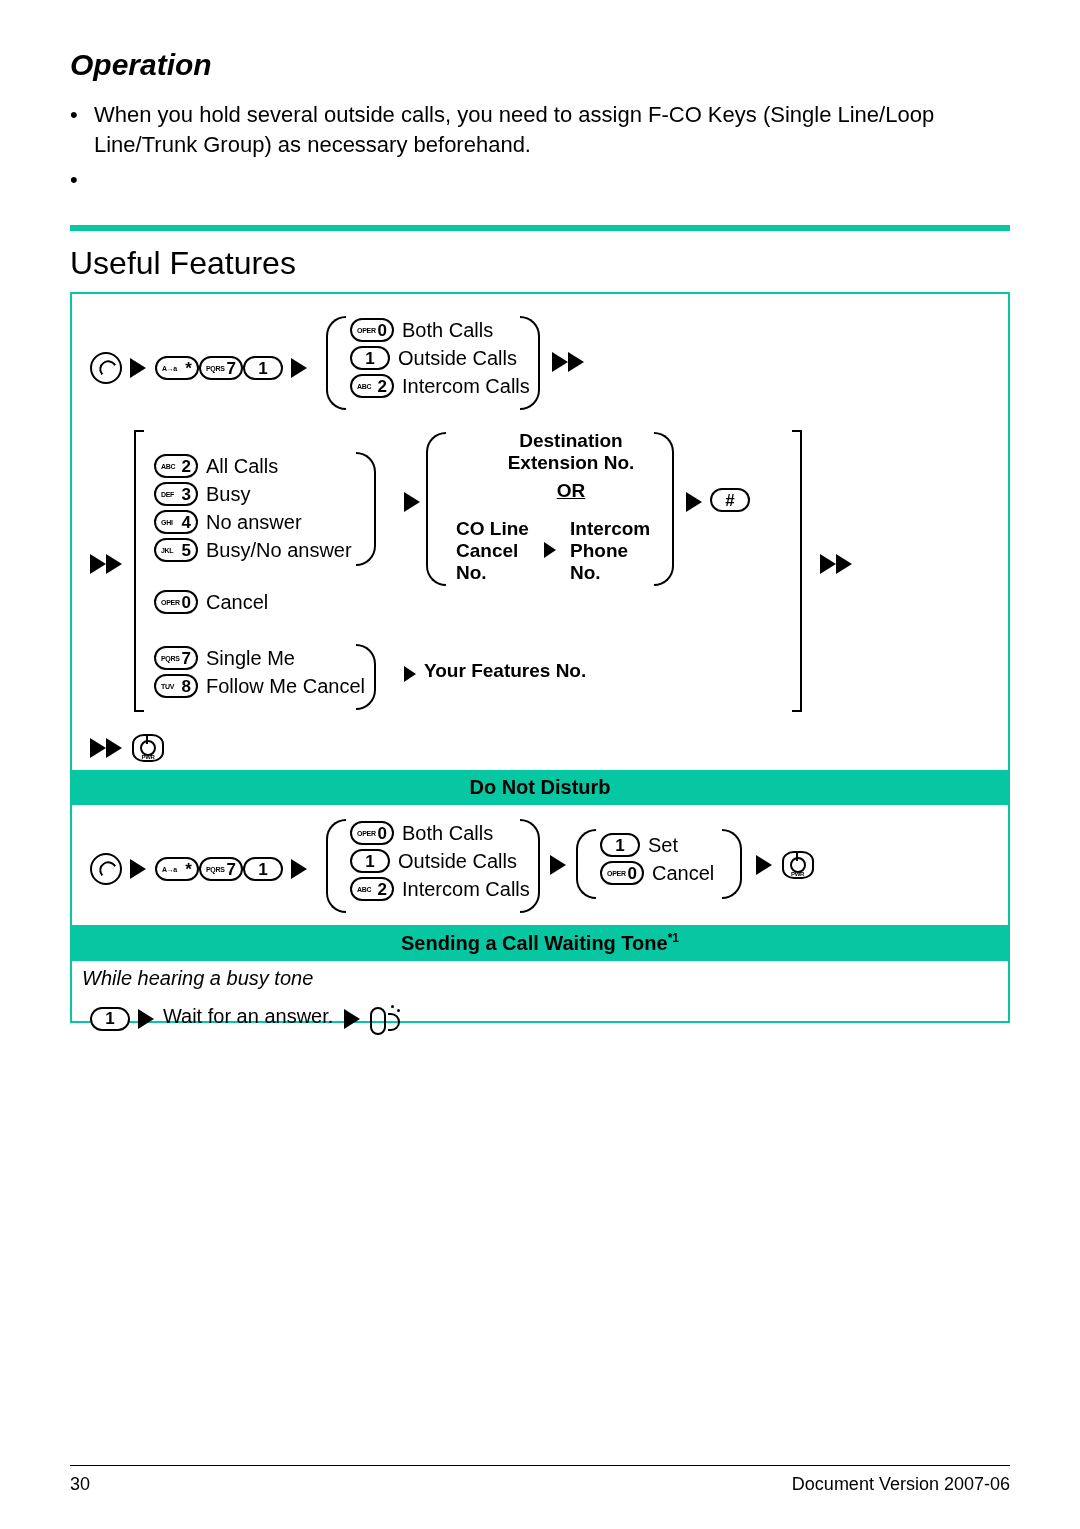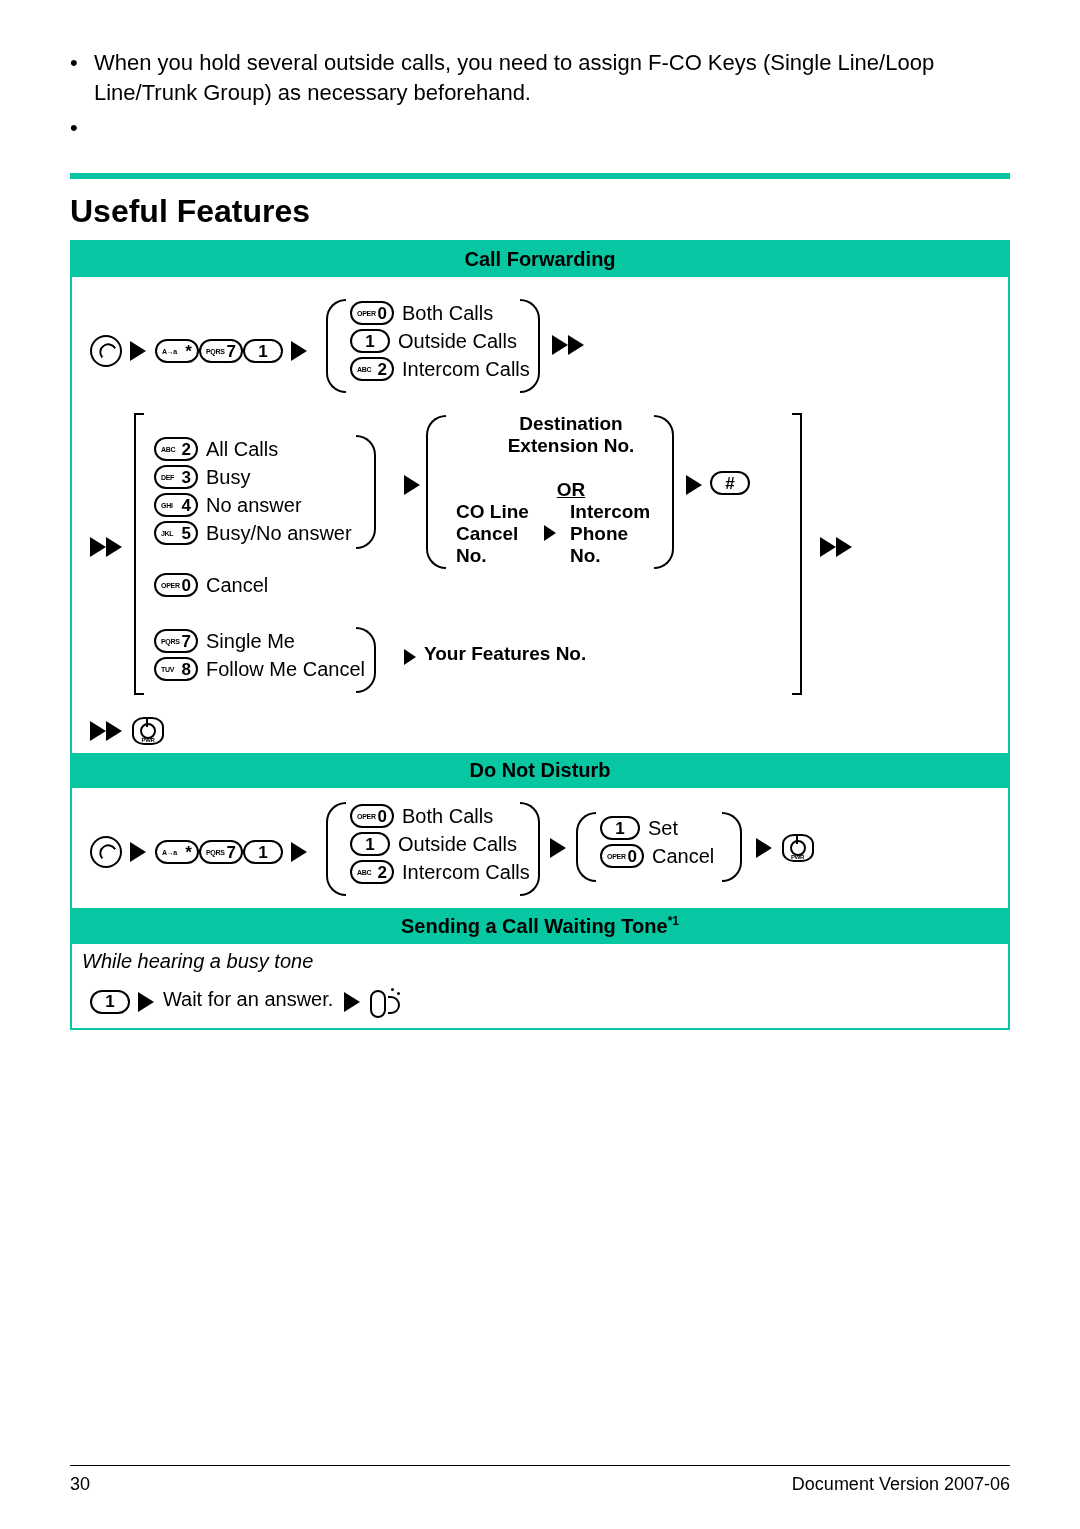--- a/index.html
+++ b/index.html
@@ -3,26 +3,26 @@
 <meta charset="utf-8">
 <style>
   html,body{margin:0;padding:0;background:#fff;}
   body{width:1080px;height:1529px;position:relative;font-family:Arial,Helvetica,sans-serif;color:#000;}
   .page{padding:48px 70px 0 70px;}
   .page-title{font-style:italic;font-weight:bold;font-size:30px;margin:0 0 18px 0;}
   .bullets{font-size:22px;line-height:1.35;margin:0 0 30px 0;}
   .bullets .row{display:flex;margin-bottom:6px;}
   .bullets .dot{width:24px;flex:none;}
   .rule{height:6px;background:#06c7a1;margin:0 0 14px 0;}
-  .section-title{font-weight:bold;font-size:32px;margin:0 0 10px 0;}
+  .section-title{font-weight:normal;font-size:32px;margin:0 0 10px 0;}
   .frame{border:2px solid #06c7a1;position:relative;}
   .banner{background:#06c7a1;color:#000;text-align:center;font-weight:bold;font-size:20px;padding:6px 0;}
   .cf-body{position:relative;height:476px;}
   .dnd-body{position:relative;height:120px;}
-  .cw-body{position:relative;height:84px;}
+  .cw-body{position:relative;height:60px;}
   .abs{position:absolute;}
   .tri{display:inline-block;width:0;height:0;border-top:10px solid transparent;border-bottom:10px solid transparent;border-left:16px solid #000;vertical-align:middle;}
   .tri.sm{border-top-width:8px;border-bottom-width:8px;border-left-width:12px;}
   .key{display:inline-flex;align-items:center;justify-content:space-between;border:2px solid #000;border-radius:14px;height:24px;padding:0 5px;background:#fff;font-weight:bold;box-sizing:border-box;vertical-align:middle;}
   .key .sub{font-size:7px;font-weight:bold;letter-spacing:-0.3px;}
   .key .main{font-size:17px;line-height:1;}
   .key.oval{width:40px;justify-content:center;font-size:18px;}
   .handset{display:inline-block;width:28px;height:28px;border:2px solid #000;border-radius:50%;position:relative;vertical-align:middle;background:#fff;}
   .handset::after{content:"";position:absolute;width:14px;height:8px;border:2px solid #000;border-bottom:none;border-radius:10px 10px 0 0;left:5px;top:7px;transform:rotate(-35deg);}
   .pwr{display:inline-block;width:28px;height:24px;border:2px solid #000;border-radius:12px/10px;position:relative;vertical-align:middle;background:#fff;}
@@ -43,37 +43,37 @@
   .icon-talk{display:inline-block;width:32px;height:36px;position:relative;vertical-align:middle;}
   .icon-talk::before{content:"";position:absolute;width:12px;height:24px;border:2px solid #000;border-radius:8px;left:0;top:6px;}
   .icon-talk::after{content:"";position:absolute;width:10px;height:14px;border:2px solid #000;border-left:none;border-radius:0 10px 10px 0;right:2px;top:12px;}
   .icon-talk .dot1,.icon-talk .dot2{position:absolute;width:3px;height:3px;background:#000;border-radius:50%;}
   .icon-talk .dot1{right:8px;top:4px;} .icon-talk .dot2{right:2px;top:8px;}
 </style>
 </head>
 <body>
 
 <div class="page">
+  <h2 class="page-title">Operation</h2>
 
   <div class="bullets">
     <div class="row">
         <span class="dot">•</span>
         <span>When you hold several outside calls, you need to assign F-CO Keys (Single Line/Loop Line/Trunk Group) as necessary beforehand.</span>
       </div>
     <div class="row">
         <span class="dot">•</span>
       </div>
   </div>
 
   <div class="rule"></div>
   <h3 class="section-title">Useful Features</h3>
 
   <div class="frame">
 
-    <div class="banner">Call Forwarding</div>
 
     <div class="cf-body">
 
       <span class="abs" style="left:18px;top:58px;">
         <span class="handset"></span>
         <span class="tri" style="margin:0 4px;"></span>
         <span class="key" style="width:44px;">
             <span class="sub">A→a</span>
             <span class="main">*</span>
           </span><span class="key" style="width:44px;">
@@ -173,21 +173,21 @@
 
       <span class="abs brace" style="left:284px;top:158px;height:110px;"></span>
       <span class="abs brace" style="left:284px;top:350px;height:62px;"></span>
 
       <span class="abs tri" style="left:332px;top:198px;"></span>
 
       <span class="abs brace-l" style="left:354px;top:138px;height:150px;"></span>
       <div class="abs" style="left:394px;top:136px;text-align:center;width:210px;">
         <div class="txt-b">Destination</div>
         <div class="txt-b">Extension No.</div>
-        <div class="txt-b" style="margin-top:22px;text-decoration:underline;">OR</div>
+        <div class="txt-b" style="margin-top:6px;text-decoration:underline;">OR</div>
       </div>
       <div class="abs txt-b" style="left:384px;top:224px;">
         <div>CO Line</div>
         <div>Cancel</div>
         <div>No.</div>
       </div>
       <span class="abs tri sm" style="left:472px;top:248px;"></span>
       <div class="abs txt-b" style="left:498px;top:224px;">
         <div>Intercom</div>
         <div>Phone</div>

